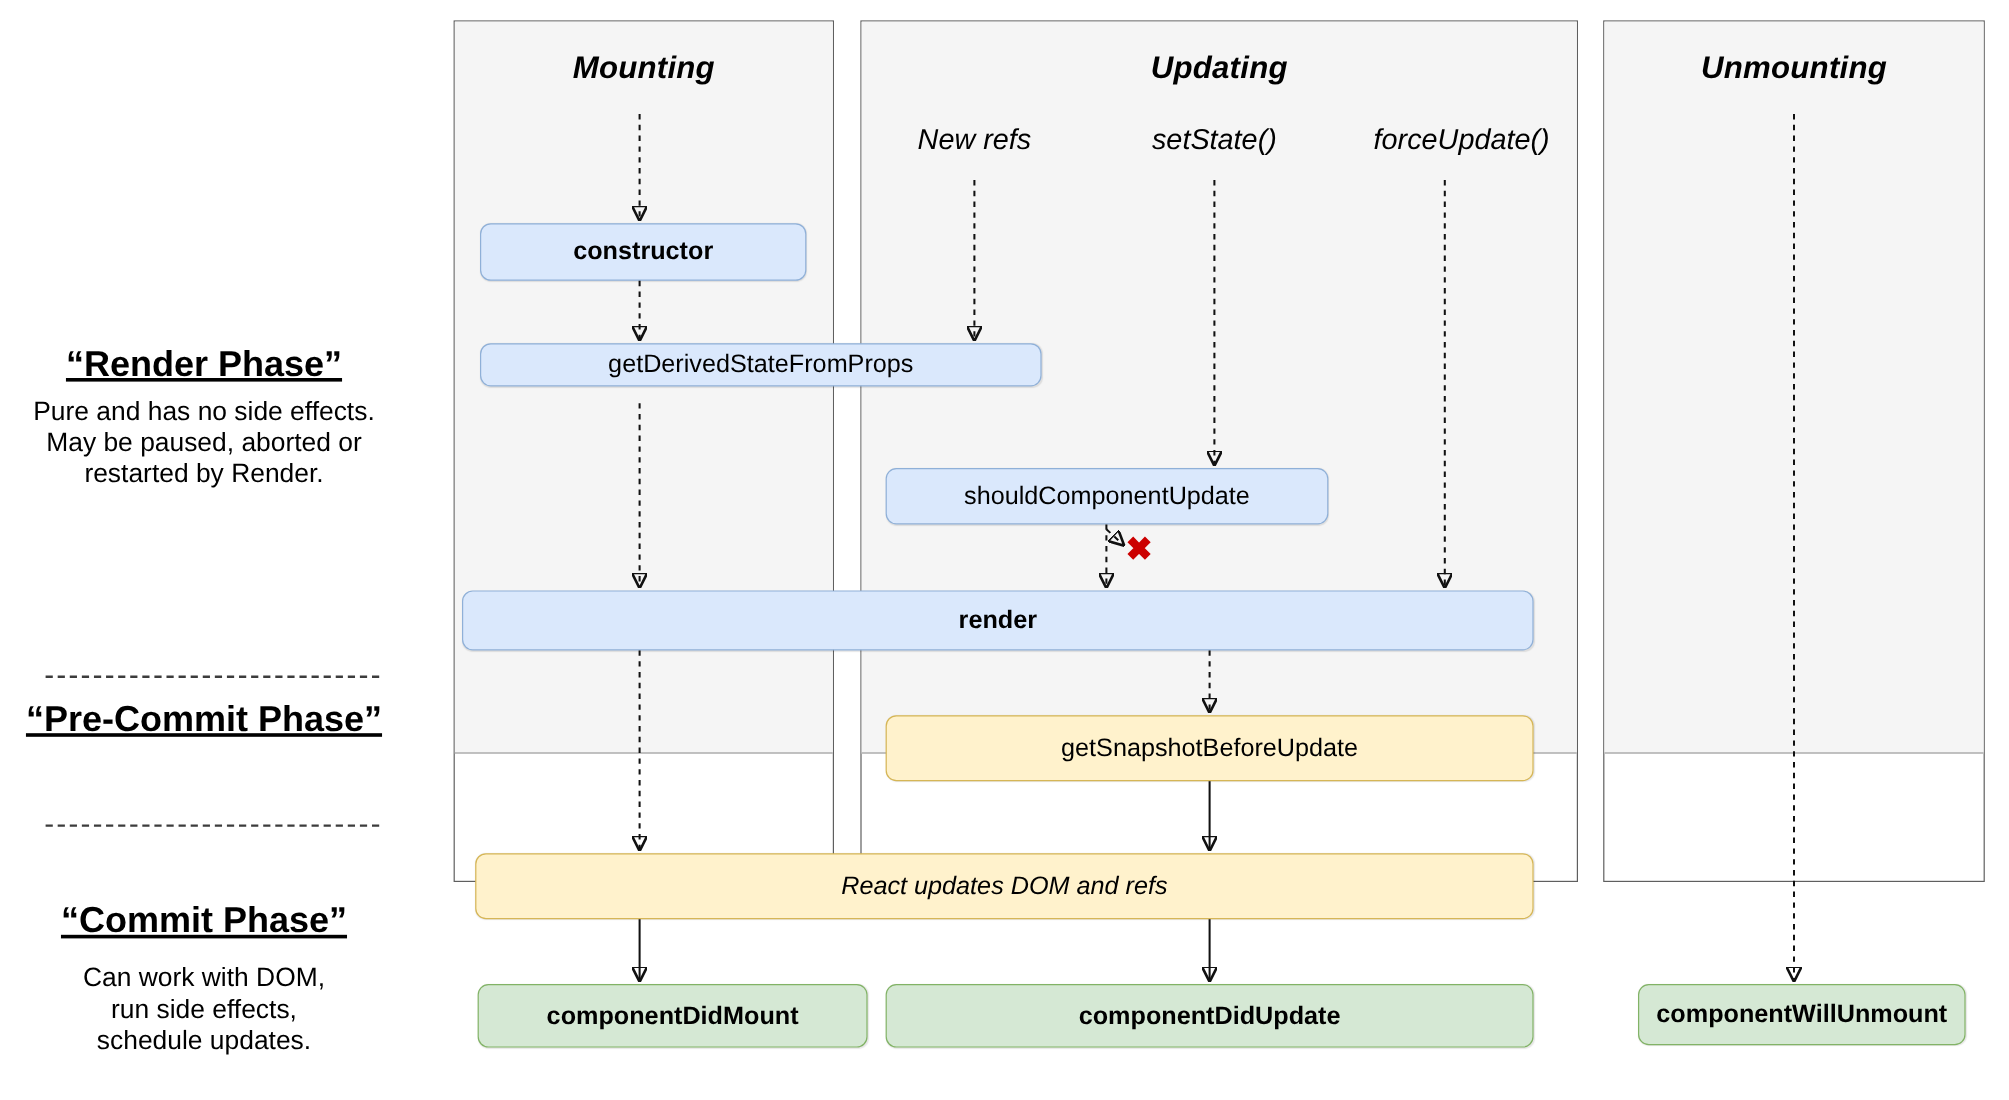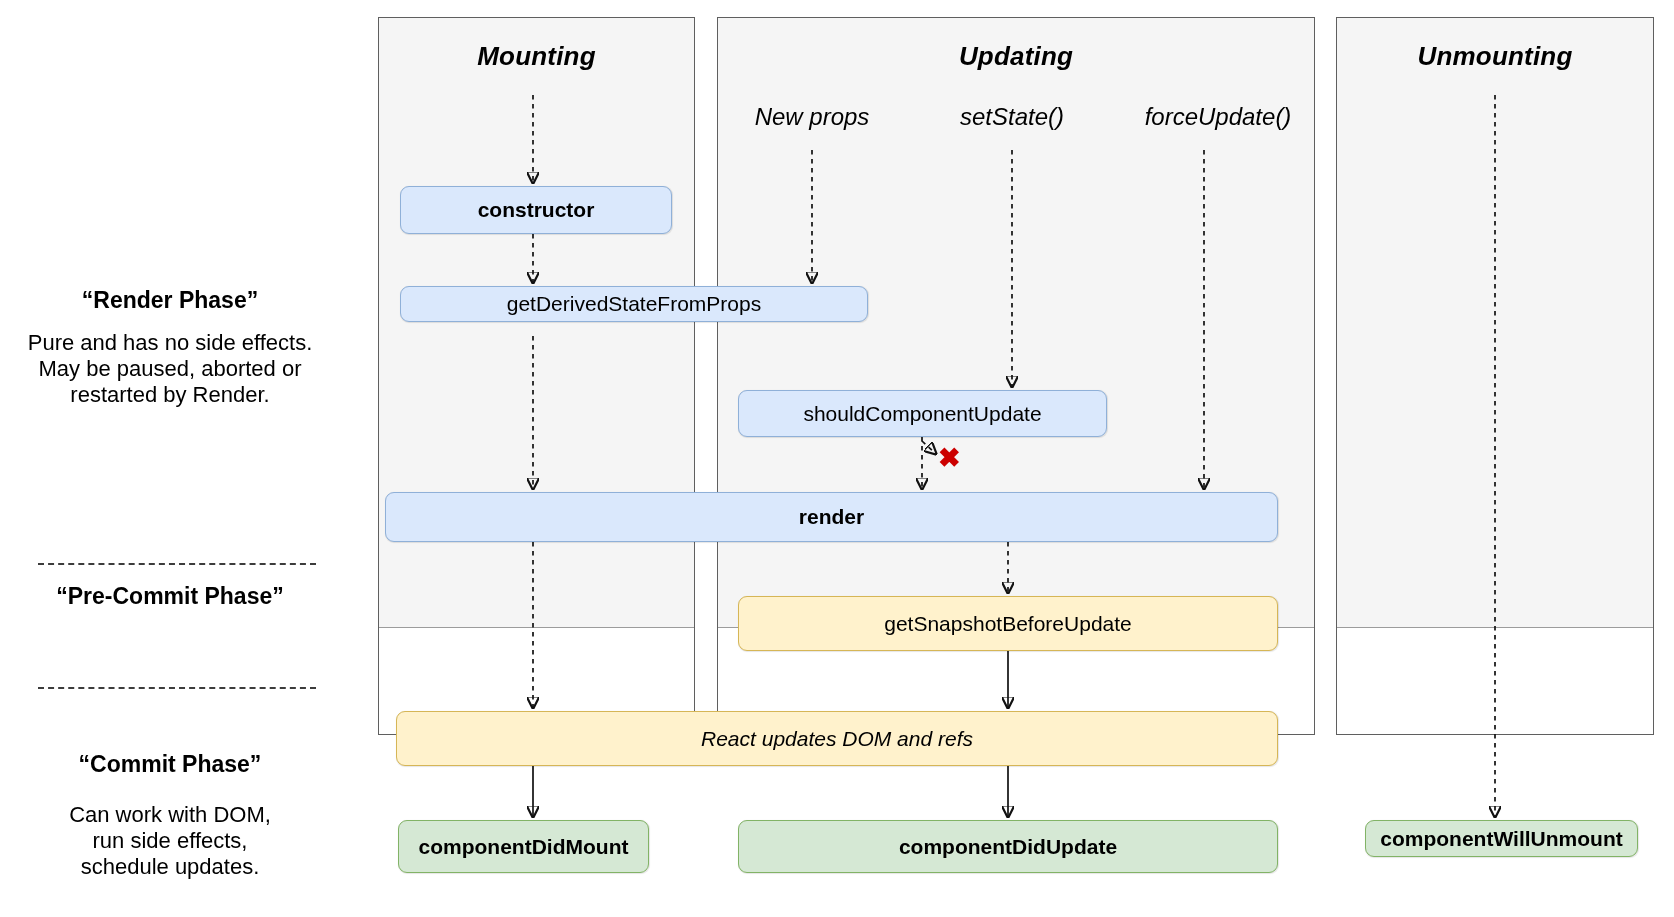--- a/index.html
+++ b/index.html
@@ -54,27 +54,27 @@
   .lc-green  { background:var(--box-green-fill);  border-color:var(--box-green-border); }
   .bold { font-weight:bold; }
   .italic { font-style:italic; }
 
   .box-constructor   { left:400px;  top:186px; width:272px; height:48px;text-align:right; }
   .box-gdsfp         { left:400px;  top:286px; width:468px; height:36px; }
   .box-scu           { left:738px;  top:390px; width:369px; height:47px; }
   .box-render        { left:385px;  top:492px; width:893px; height:50px; }
   .box-gsbu          { left:738px;  top:596px; width:540px; height:55px; }
   .box-react-updates { left:396px;  top:711px; width:882px; height:55px; }
-  .box-cdm           { left:398px;  top:820px; width:251px; height:53px; }
+  .box-cdm           { left:398px;  top:820px; width:325px; height:53px; }
   .box-cdu           { left:738px;  top:820px; width:540px; height:53px; }
-  .box-cwu           { left:1365px; top:820px; width:273px; height:37px; }
+  .box-cwu           { left:1365px; top:820px; width:273px; height:51px; }
 
   
   .phase-text { position:absolute; left:15px; width:310px; text-align:center; z-index:2; }
-  .phase-title { font-size:23px; font-weight:bold; }
+  .phase-title { font-size:30px; font-weight:bold;text-decoration:underline; }
   .phase-line { font-size:22px; line-height:26px; }
   .p-render-title { top:287px; }
   .p-render-body  { top:330px;text-align:center; }
   .p-precommit-title { top:583px; }
   .p-precommit-body  { top:634px; }
   .p-commit-title { top:751px; }
   .p-commit-body  { top:802px; }
   .phase-sep {
     position:absolute; left:38px; width:278px; height:0;
     border-top:2px dashed #3c3c3c; z-index:2;
@@ -104,21 +104,21 @@
   </div>
   <div class="column col-updating">
     <div class="gray-zone"></div>
     <div class="column-title">Updating</div>
   </div>
   <div class="column col-unmounting">
     <div class="gray-zone"></div>
     <div class="column-title">Unmounting</div>
   </div>
 
-  <div class="trigger trig-new-props">New props</div>
+  <div class="trigger trig-new-props">New refs</div>
   <div class="trigger trig-set-state">setState()</div>
   <div class="trigger trig-force-update">forceUpdate()</div>
 
   <div class="lc-box lc-blue bold box-constructor">constructor</div>
   <div class="lc-box lc-blue box-gdsfp">getDerivedStateFromProps</div>
   <div class="lc-box lc-blue box-scu">shouldComponentUpdate</div>
   <div class="lc-box lc-blue bold box-render">render</div>
   <div class="lc-box lc-yellow box-gsbu">getSnapshotBeforeUpdate</div>
   <div class="lc-box lc-yellow italic box-react-updates">React updates DOM and refs</div>
   <div class="lc-box lc-green bold box-cdm">componentDidMount</div>

